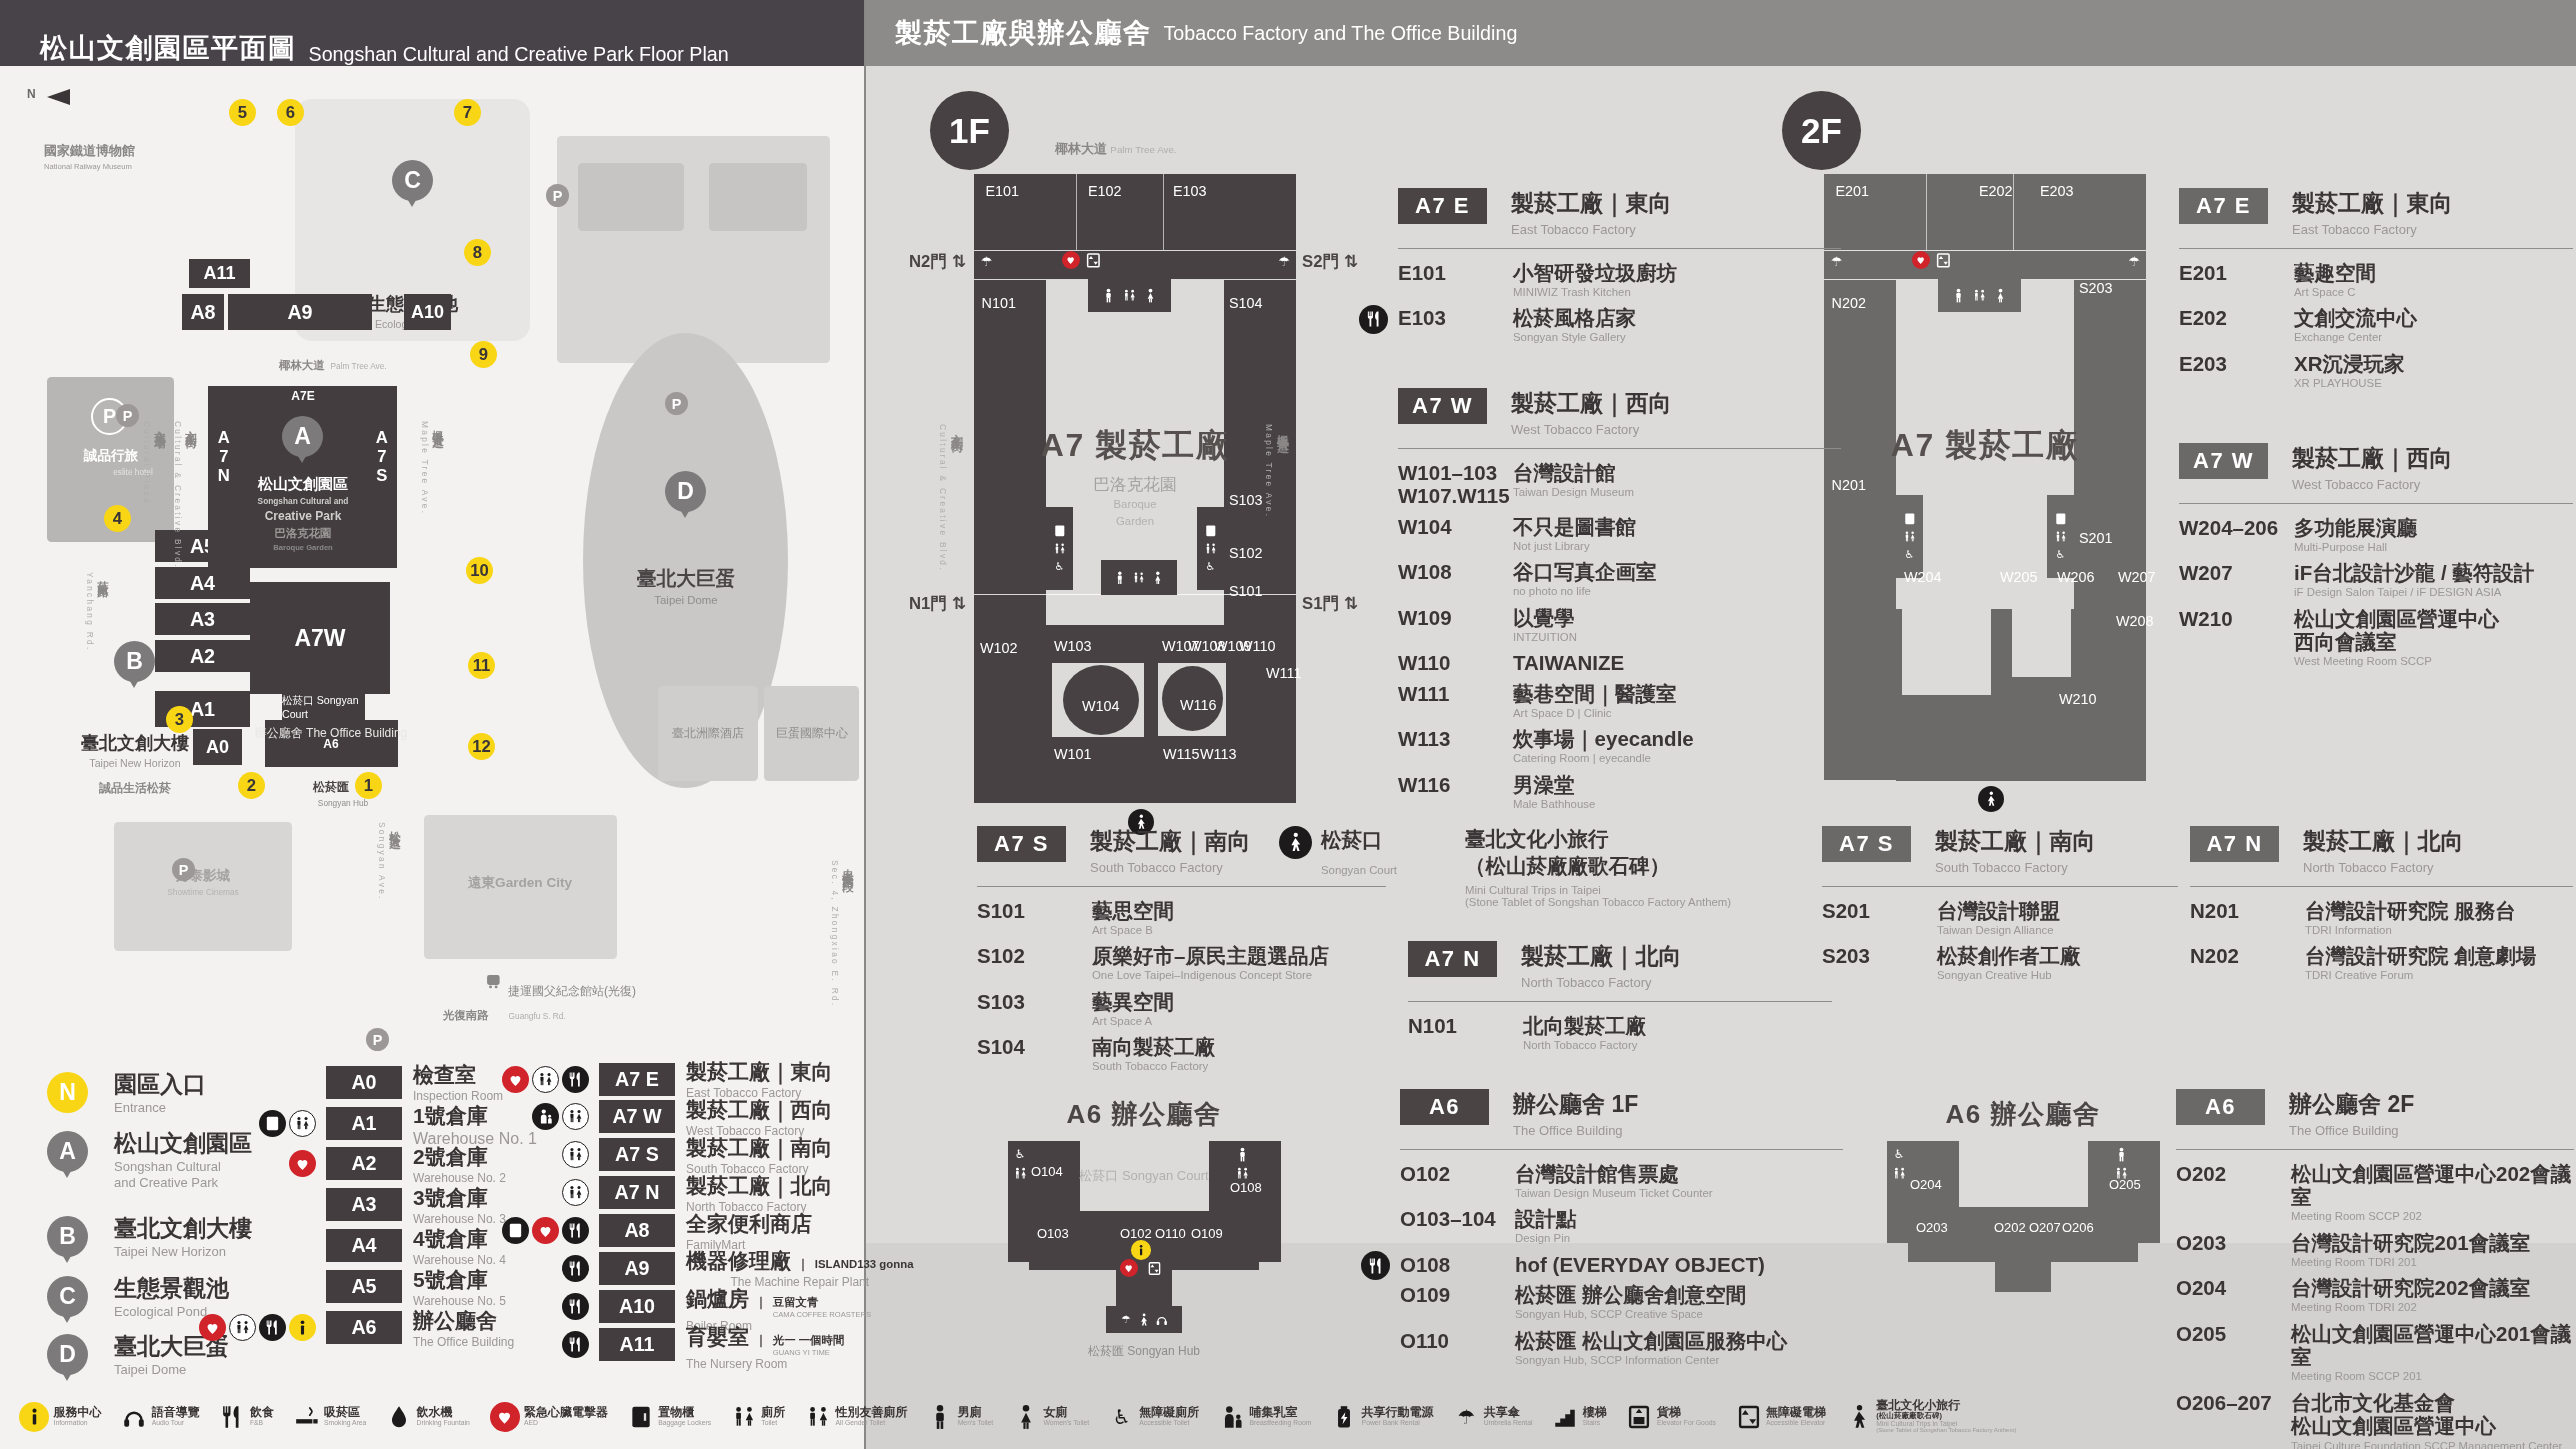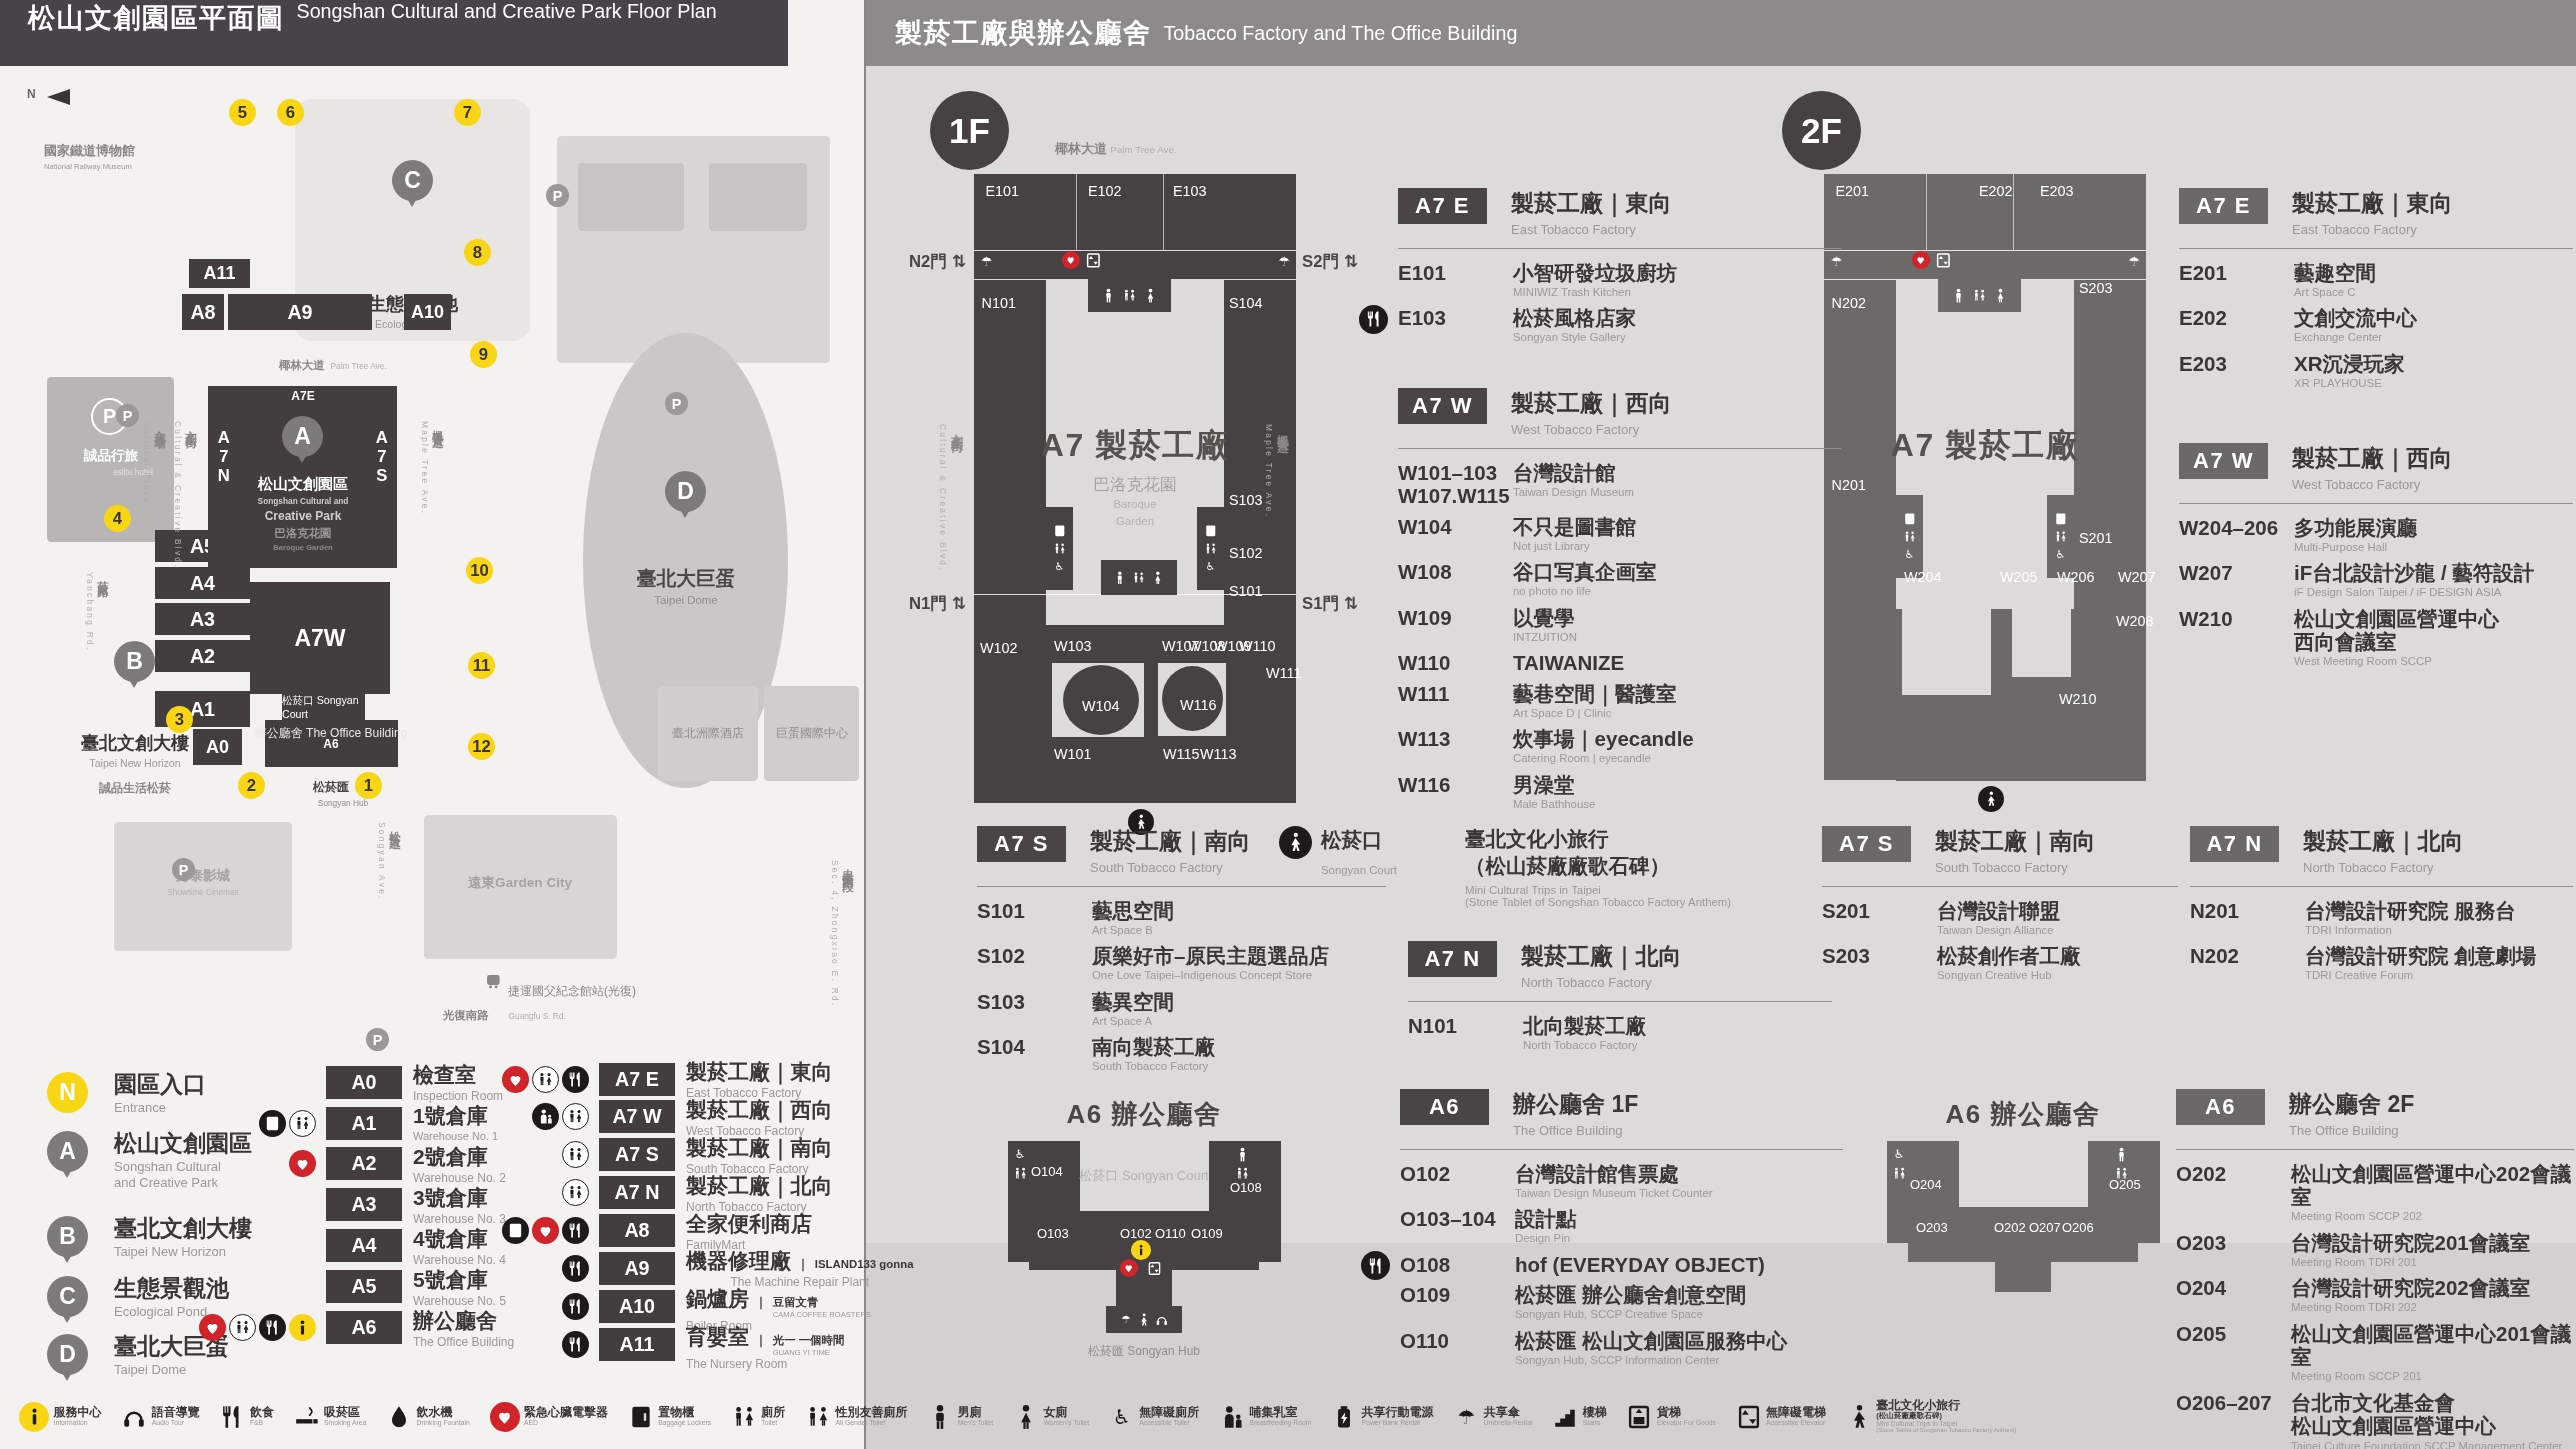--- a/index.html
+++ b/index.html
@@ -1,21 +1,21 @@
 <!DOCTYPE html>
 <html style="font-size:12px"><head>
 <meta charset="utf-8">
 <style>
   html,body{margin:0;padding:0;background:#888;}
   #app{position:relative;width:2576px;height:1449px;overflow:hidden;
        font-family:"Liberation Sans","DejaVu Sans",sans-serif;color:#3a3536;}
   .abs{position:absolute;}
   .lp{left:0;top:0;width:864px;height:1449px;background:#f3f2f0;}
   .rp{left:866px;top:0;width:1710px;height:1449px;background:#dcdbd9;}
-  .hl{left:0;top:0;width:788px;height:66px;background:#484349;display:flex;align-items:flex-start;padding-left:28px;box-sizing:border-box;}
+  .hl{left:0;top:0;width:864px;height:66px;background:#484349;display:flex;align-items:flex-end;padding-left:40px;box-sizing:border-box;}
   .hr2{left:866px;top:0;width:1710px;height:66px;background:#8d8b8a;display:flex;align-items:center;padding-left:29px;box-sizing:border-box;}
   .htzh{color:#fff;font-size:27px;font-weight:bold;letter-spacing:1.5px;}
   .hten{color:#fff;font-size:19.7px;margin-left:12px;}
   .band{left:866px;top:1243px;width:1710px;height:207px;background:#d2d1cf;}
   .blk{position:absolute;background:#433d3f;color:#fff;display:flex;align-items:center;justify-content:center;font-weight:bold;}
   .gblk{position:absolute;background:#d7d6d4;border-radius:4.5px;}
   .pin{position:absolute;width:41px;height:41px;background:#7d7a7b;border-radius:50%;color:#fff;font-weight:bold;font-size:23px;display:flex;align-items:center;justify-content:center;}
   .pin:after{content:"";position:absolute;top:35px;left:13px;border:7.6px solid transparent;border-top:12px solid #7d7a7b;}
   .ycirc{position:absolute;width:27px;height:27px;border-radius:50%;background:#f8d616;color:#3a3536;font-weight:bold;font-size:16.7px;display:flex;align-items:center;justify-content:center;}
   .pmark{position:absolute;width:23px;height:23px;border-radius:50%;background:#9b9897;color:#fff;font-weight:bold;font-size:14.4px;display:flex;align-items:center;justify-content:center;}
@@ -260,21 +260,21 @@
       <div class="mapicon" style="width: 27px; height: 27px; background: rgb(29, 26, 27); border-radius: 50%; position: absolute; left: 259px; top: 55px;">
         <svg width="17" height="17" viewBox="0 0 24 24" fill="#fff" style="color:#fff">
           <rect x="4" y="2.5" width="16" height="19" rx="2"></rect>
           <rect x="14.6" y="8.5" width="2.2" height="7" fill="#fff" opacity="0.85"></rect>
         </svg>
       </div>
       <div style="position: absolute; left: 413px; top: 47px;">
         <div style="display: flex; align-items: baseline;">
           <div style="font-size: 21px; font-weight: bold; white-space: nowrap;">1號倉庫</div>
         </div>
-        <div style="font-size: 11px; color: rgb(155, 152, 151); white-space: nowrap;">Warehouse No. 1</div>
+        <div style="font-size: 16px; color: rgb(155, 152, 151); white-space: nowrap;">Warehouse No. 1</div>
       </div>
       <div class="blk" style="position: absolute; left: 326px; top: 92px; width: 76px; height: 33px; font-size: 19.7px;">A2</div>
       <div class="mapicon" style="width: 27px; height: 27px; background: rgb(209, 35, 42); border-radius: 50%; position: absolute; left: 289px; top: 95px;">
         <svg width="17" height="17" viewBox="0 0 24 24" fill="#fff" style="color:#fff">
           <path d="M12 21C6 15.5 3.5 11.5 6 8.5c1.8-2.1 4.6-1.4 6-.1 1.4-1.3 4.2-2 6 .1 2.5 3 0 7-6 12.5z"></path>
         </svg>
       </div>
       <div style="position: absolute; left: 413px; top: 88px;">
         <div style="display: flex; align-items: baseline;">
           <div style="font-size: 21px; font-weight: bold; white-space: nowrap;">2號倉庫</div>

